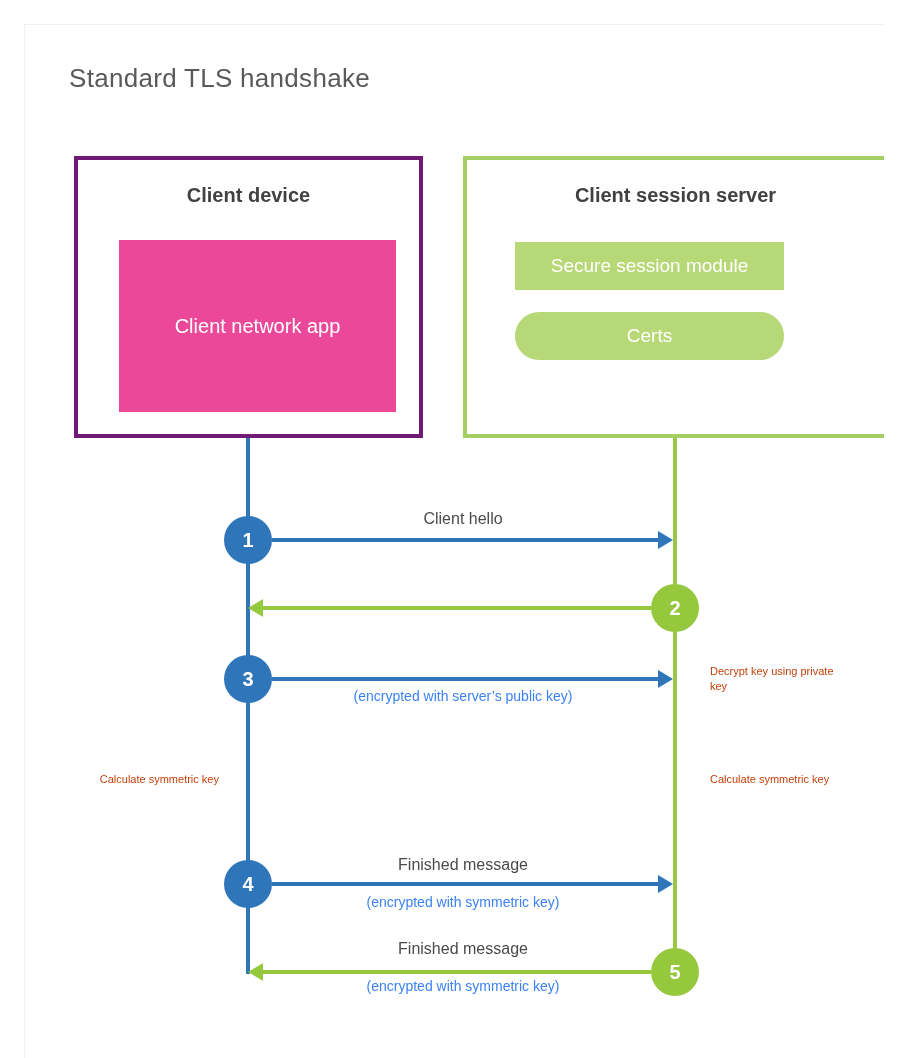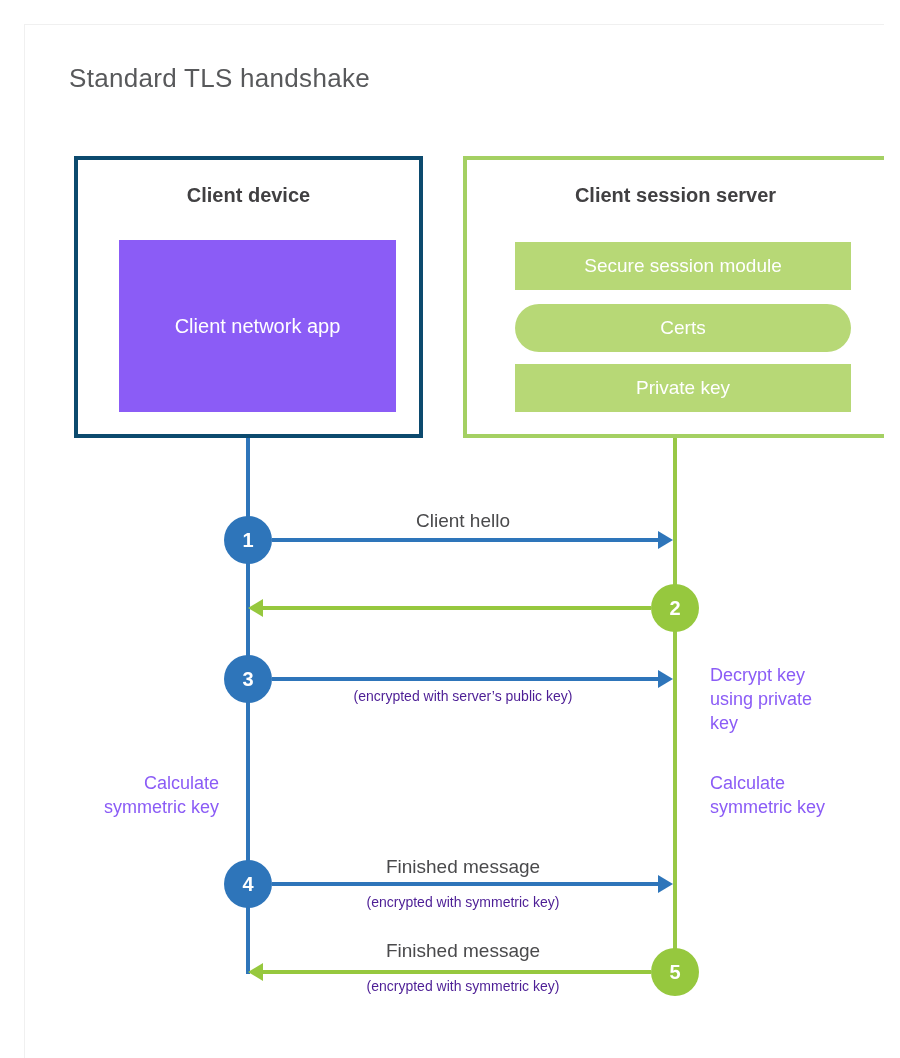--- a/index.html
+++ b/index.html
@@ -8,39 +8,39 @@
   .canvas {
     position:relative; width:900px; height:1058px;
     background:#ffffff; border:1px solid #f0f0f0; overflow:hidden;
   }
   .page-title {
     position:absolute; left:36px; top:30px;
     font-size:26px; font-weight:400; color:#58595b; letter-spacing:0.3px;
   }
   
   .actor-box { position:absolute; top:123px; height:282px; background:#fff; }
-  .client-box { left:41px; width:349px; border:4px solid #0c4a6e; }
+  .client-box { left:41px; width:349px; border:4px solid #701a75; }
   .server-box { left:430px; width:425px; border:4px solid #a4d063; }
   .actor-heading {
     margin-top:24px; text-align:center;
     font-size:20px; font-weight:700; color:#414042;
   }
   .client-app {
     position:absolute; left:33px; top:72px; width:277px; height:172px;
-    background:#8b5cf6; display:flex; align-items:center; justify-content:center;
+    background:#ec4899; display:flex; align-items:center; justify-content:center;
   }
   .client-app span {
     color:#ffffff; font-size:20px; text-align:center; width:200px; line-height:1.3;
   }
   .server-bar {
-    position:absolute; left:40px; width:336px; height:48px;
+    position:absolute; left:40px; width:269px; height:48px;
     background:#b7d876; color:#ffffff; font-size:19px;
     text-align:center; line-height:48px;
   }
-  .bar-1 { top:74px; } .bar-2 { top:136px;border-radius:24px; } .bar-3 { top:196px; }
+  .bar-1 { top:74px; } .bar-2 { top:144px;border-radius:24px; } .bar-3 { top:196px; }
   
   .lifeline { position:absolute; top:405px; width:4px; }
   .lifeline.blue  { left:213px; height:536px; background:#2e75ba; }
   .lifeline.green { left:640px; height:534px; background:#98c845; }
   
   .step-circle {
     position:absolute; width:48px; height:48px; border-radius:50%;
     color:#fff; font-size:20px; font-weight:700;
     display:flex; align-items:center; justify-content:center;
   }
@@ -57,29 +57,29 @@
   .arrow-line.green { background:#96c83e; }
   .head {
     position:absolute; width:0; height:0;
     border-top:9px solid transparent; border-bottom:9px solid transparent;
   }
   .head.right.blue  { border-left:15px solid #2e75ba; }
   .head.left.green  { border-right:15px solid #96c83e; }
   
   .msg-label {
     position:absolute; left:240px; width:380px; text-align:center;
-    font-size:19px; color:#4a4a4c;
+    font-size:16px; color:#4a4a4c;
   }
   .msg-sublabel {
     position:absolute; left:240px; width:380px; text-align:center;
-    font-size:14px; color:#4c1d95;
+    font-size:14px; color:#3b82f6;
   }
   
   .side-note {
-    position:absolute; font-size:18px; color:#8b5cf6; line-height:1.32;
+    position:absolute; font-size:11px; color:#c2410c; line-height:1.32;
   }
   .note-decrypt    { left:677px; top:631px; width:130px; text-align:left; }
   .note-calc-left  { left:62px;  top:739px; width:124px; text-align:right; }
   .note-calc-right { left:677px; top:739px; width:124px; text-align:left; }
 </style>
 </head>
 <body>
 
 <div class="canvas">
 
@@ -89,21 +89,20 @@
     <div class="actor-heading">Client device</div>
     <div class="client-app">
       <span>Client network app</span>
     </div>
   </div>
 
   <div class="actor-box server-box">
     <div class="actor-heading">Client session server</div>
     <div class="server-bar bar-1">Secure session module</div>
     <div class="server-bar bar-2">Certs</div>
-    <div class="server-bar bar-3">Private key</div>
   </div>
 
   <div class="lifeline blue"></div>
   <div class="lifeline green"></div>
 
   <div class="arrow-line blue" style="left:239px; top:505px; width:388px;"></div>
   <div class="head right blue" style="left:625px; top:498px;"></div>
   <div class="msg-label" style="top:477px;">Client hello</div>
   <div class="step-circle blue c1">1</div>
 

